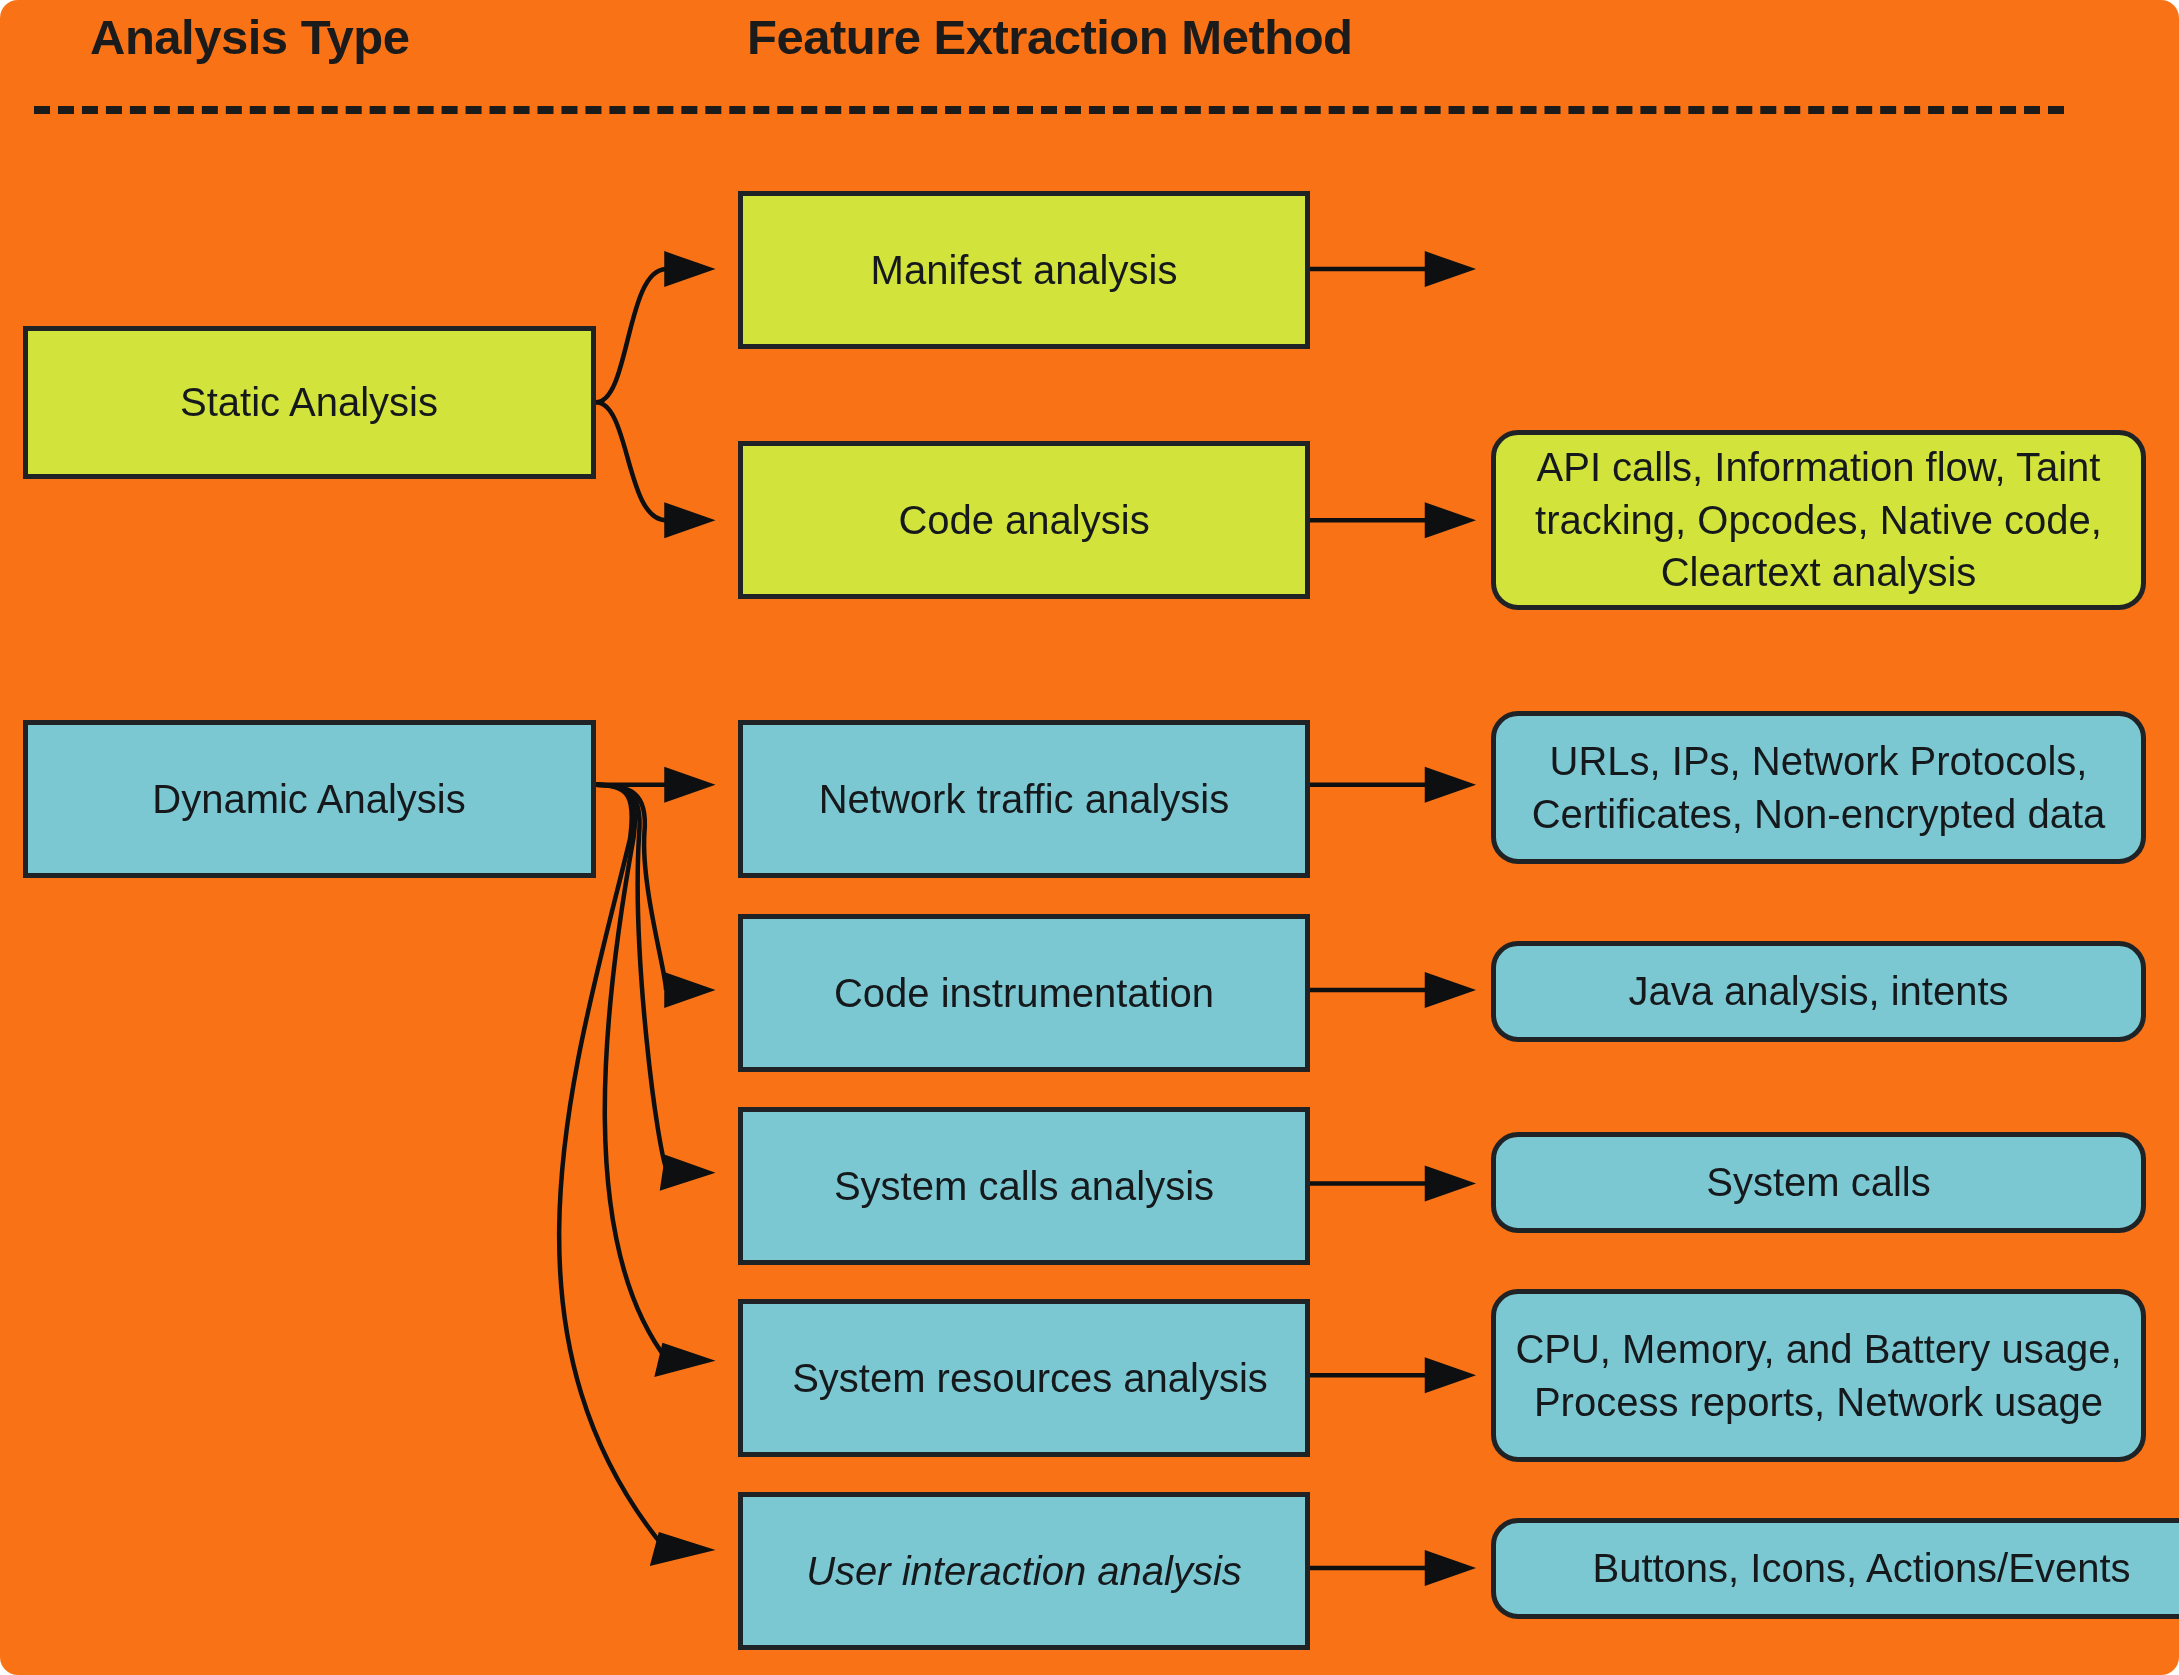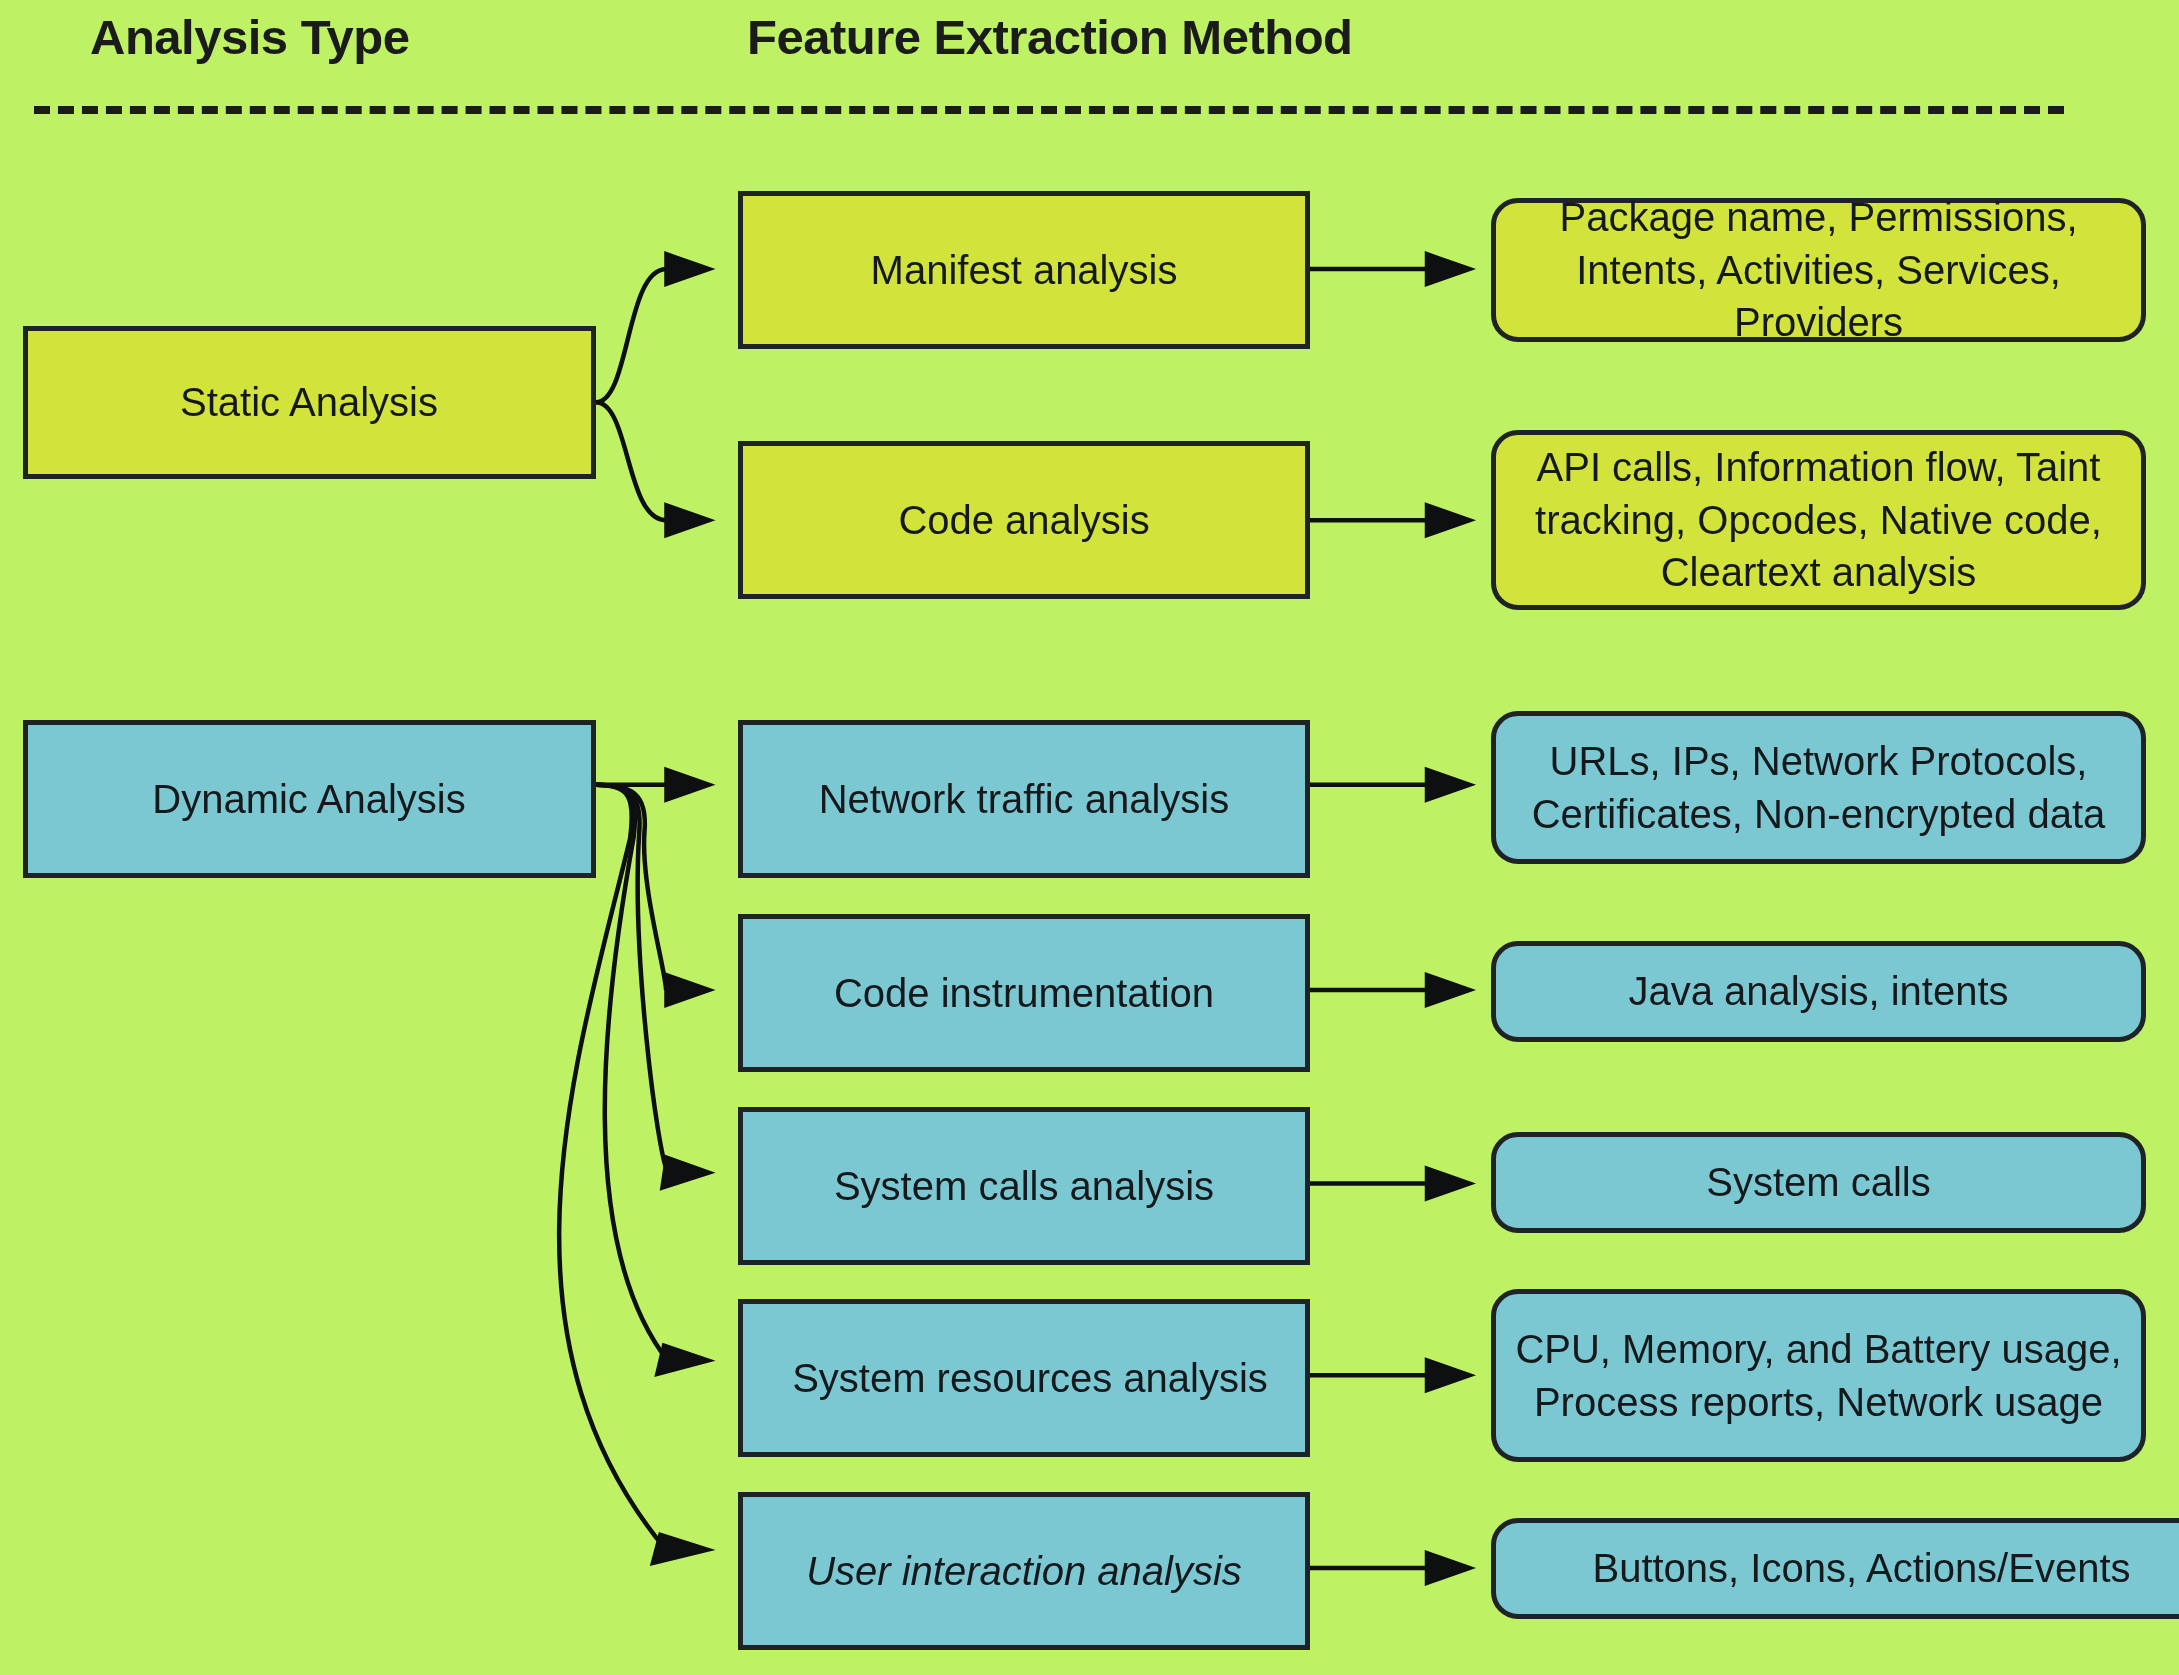--- a/index.html
+++ b/index.html
@@ -1,17 +1,17 @@
 <!DOCTYPE html>
 <html style="font-size:14.4px"><head>
 <meta charset="utf-8">
 <style>
   html,body{margin:0;padding:0;background:#ffffff;}
   body{font-family:"Liberation Sans", sans-serif;}
-  #canvas{position:relative;width:2179px;height:1675px;background:#bef264;overflow:hidden;}
+  #canvas{position:relative;width:2179px;height:1675px;background:#f97316;overflow:hidden;border-radius:18px;}
 
   .col-header{
     position:absolute;
     font-weight:bold;
     font-size:49px;
     color:#1b1b1b;
     white-space:nowrap;
     letter-spacing:-0.5px;
   }
 
@@ -122,23 +122,20 @@
   </svg>
 
   <div class="node yellow" style="left:22.5px;top:326px;width:573px;height:153px;">
     <span class="lbl">Static Analysis</span>
   </div>
 
   <div class="node yellow" style="left:738px;top:191px;width:572px;height:158px;">
     <span class="lbl">Manifest analysis</span>
   </div>
 
-  <div class="node yellow rounded" style="left:1491px;top:198px;width:655px;height:144px;">
-    <span class="lbl">Package name, Permissions, Intents, Activities, Services, Providers</span>
-  </div>
 
   <div class="node yellow" style="left:738px;top:441px;width:572px;height:158px;">
     <span class="lbl">Code analysis</span>
   </div>
 
   <div class="node yellow rounded" style="left:1491px;top:430px;width:655px;height:180px;">
     <span class="lbl">API calls, Information flow, Taint tracking, Opcodes, Native code, Cleartext analysis</span>
   </div>
 
   <div class="node teal" style="left:22.5px;top:720px;width:573px;height:158px;">

